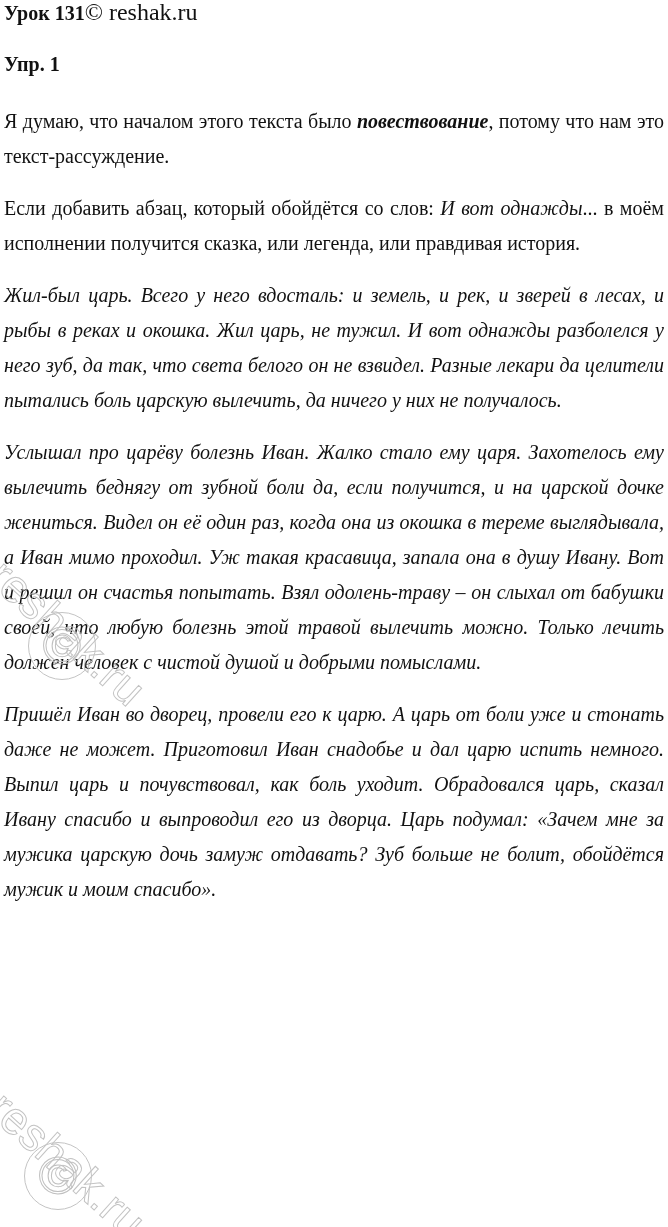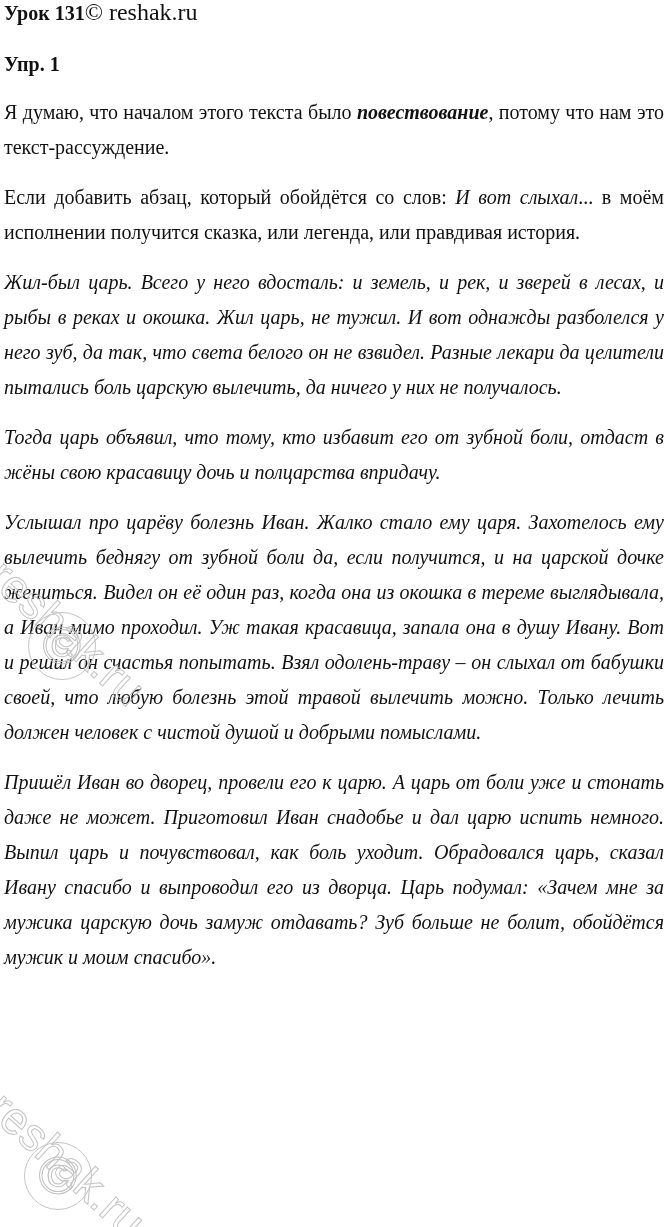--- a/index.html
+++ b/index.html
@@ -16,21 +16,21 @@
     .copyright { font-size: 24px; line-height: 24px; }
     .exercise {
       position: absolute; left: 4px; top: 44px;
       font-weight: bold; font-size: 20px; line-height: 24px; margin-top: 8px;
     }
     .content {
       position: absolute; left: 4px; right: 4px; top: 87px;
       font-size: 20px; line-height: 35px;
     }
     .content p {
-      margin: 8px 0 15px 0; text-align: justify; text-align-last: left;
+      margin: 17px 0 15px 0; text-align: justify; text-align-last: left;
     }
     .italic { font-style: italic; }
     .bi { font-weight: bold; font-style: italic; }
     .watermark {
       position: absolute; pointer-events: none;
       color: transparent; -webkit-text-stroke: 1px #b8b8b8;
       font-family: "Liberation Sans", sans-serif; font-size: 46px;
       transform: rotate(42deg); transform-origin: left top;
       opacity: 0.85; white-space: nowrap;
     }
@@ -53,24 +53,23 @@
   <span class="copyright">© reshak.ru</span>
 </div>
 
 <div class="exercise">Упр. 1</div>
 
 <div class="content">
   <p>
     <span>Я думаю, что началом этого текста было </span><span class="bi">повествование</span><span>, потому что нам это текст-рассуждение.</span>
   </p>
   <p>
-    <span>Если добавить абзац, который обойдётся со слов: </span><span class="italic">И вот слыхал</span><span>... в моём исполнении получится сказка, или легенда, или правдивая история.</span>
+    <span>Если добавить абзац, который обойдётся со слов: </span><span class="italic">И вот однажды</span><span>... в моём исполнении получится сказка, или легенда, или правдивая история.</span>
   </p>
   <p class="italic">Жил-был царь. Всего у него вдосталь: и земель, и рек, и зверей в лесах, и рыбы в реках и окошка. Жил царь, не тужил. И вот однажды разболелся у него зуб, да так, что света белого он не взвидел. Разные лекари да целители пытались боль царскую вылечить, да ничего у них не получалось.</p>
-  <p class="italic">Тогда царь объявил, что тому, кто избавит его от зубной боли, отдаст в жёны свою красавицу дочь и полцарства впридачу.</p>
   <p class="italic">Услышал про царёву болезнь Иван. Жалко стало ему царя. Захотелось ему вылечить беднягу от зубной боли да, если получится, и на царской дочке жениться. Видел он её один раз, когда она из окошка в тереме выглядывала, а Иван мимо проходил. Уж такая красавица, запала она в душу Ивану. Вот и решил он счастья попытать. Взял одолень-траву – он слыхал от бабушки своей, что любую болезнь этой травой вылечить можно. Только лечить должен человек с чистой душой и добрыми помыслами.</p>
   <p class="italic">Пришёл Иван во дворец, провели его к царю. А царь от боли уже и стонать даже не может. Приготовил Иван снадобье и дал царю испить немного. Выпил царь и почувствовал, как боль уходит. Обрадовался царь, сказал Ивану спасибо и выпроводил его из дворца. Царь подумал: «Зачем мне за мужика царскую дочь замуж отдавать? Зуб больше не болит, обойдётся мужик и моим спасибо».</p>
 </div>
 
 <div class="watermark" style="left:14px; top:548px;">reshak.ru</div>
 <div class="wm-copy" style="left:28px; top:612px;">
   <span>©</span>
 </div>
 
 <div class="watermark" style="left:14px; top:1080px;">reshak.ru</div>

